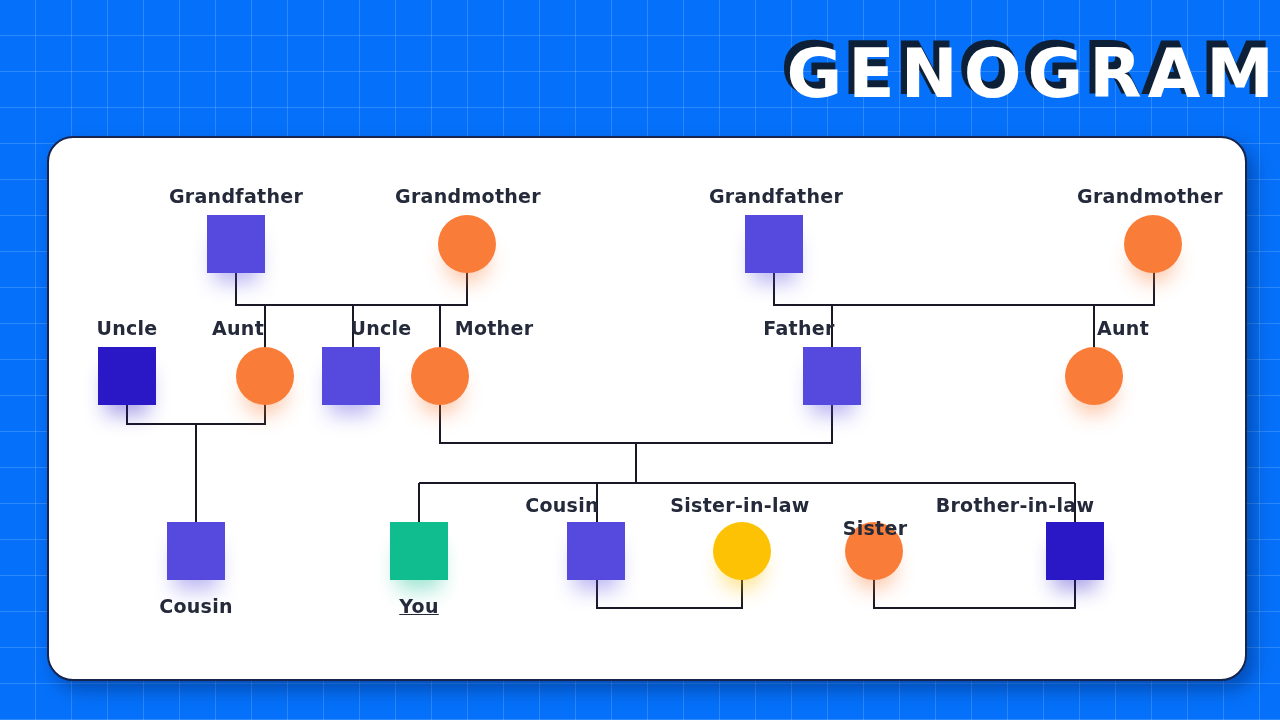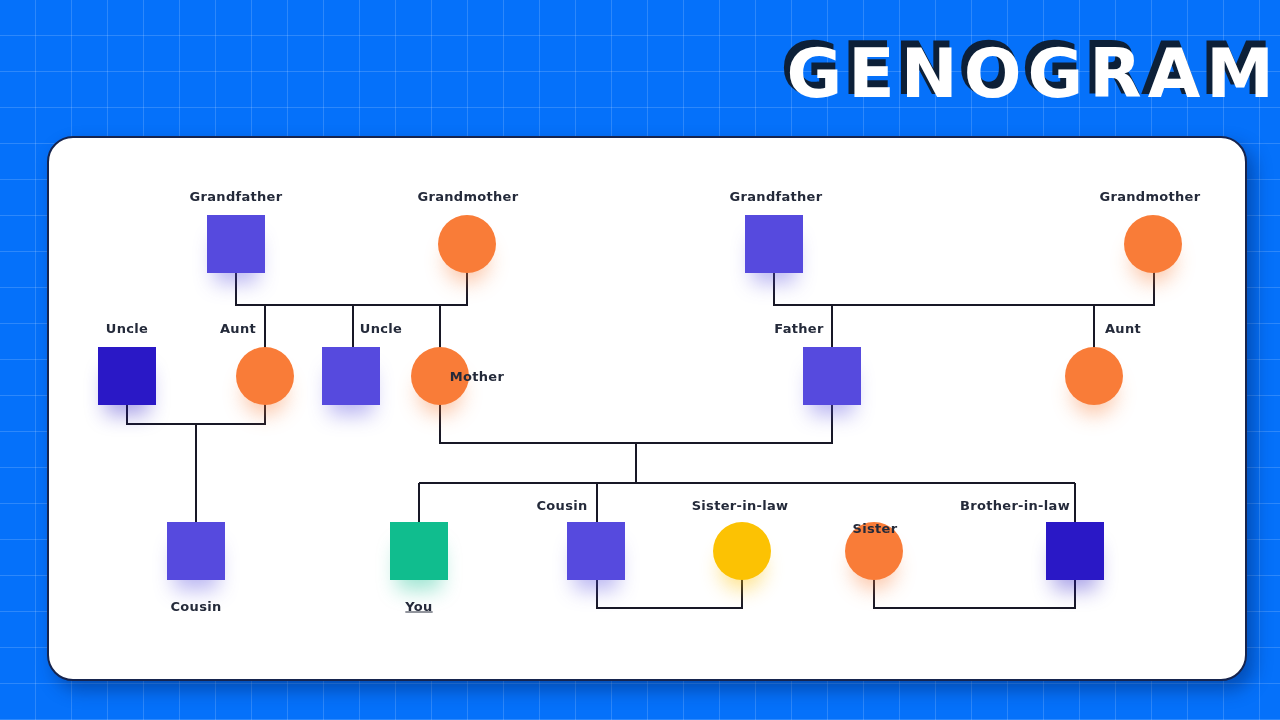--- a/index.html
+++ b/index.html
@@ -41,21 +41,21 @@
     box-shadow:7px 9px 18px rgba(3,34,96,0.45);
   }
 
   
   #wires{ position:absolute; left:0; top:0; width:1280px; height:720px; z-index:2; pointer-events:none; }
   #nodes{ position:absolute; left:0; top:0; width:1280px; height:720px; z-index:3; }
   .node{ position:absolute; width:58px; height:58px; }
   .node.circle{ border-radius:50%; }
   .node-label{
     position:absolute; transform:translate(-50%,-50%);
-    font-size:13px; font-weight:bold; letter-spacing:0.3px;
+    font-size:19px; font-weight:bold; letter-spacing:0.3px;
     color:var(--label_text); white-space:nowrap; z-index:4;
   }
 </style>
 </head>
 <body>
 
 <div class="title-wrap">
   <span class="title-layer title-back">GENOGRAM</span>
   <span class="title-layer title-front">GENOGRAM</span>
 </div>
@@ -103,21 +103,21 @@
     <div class="node-label" style="left: 776px; top: 196px;">Grandfather</div>
     <div class="node circle" style="left: 1124px; top: 215px; width: 58px; height: 58px; background: rgb(249, 124, 56); box-shadow: rgba(249, 124, 56, 0.42) 0px 17px 20px -7px;"></div>
     <div class="node-label" style="left: 1150px; top: 196px;">Grandmother</div>
     <div class="node square" style="left: 98px; top: 347px; width: 58px; height: 58px; background: rgb(42, 24, 198); box-shadow: rgba(42, 24, 198, 0.4) 0px 17px 20px -7px;"></div>
     <div class="node-label" style="left: 127px; top: 328px;">Uncle</div>
     <div class="node circle" style="left: 236px; top: 347px; width: 58px; height: 58px; background: rgb(249, 124, 56); box-shadow: rgba(249, 124, 56, 0.42) 0px 17px 20px -7px;"></div>
     <div class="node-label" style="left: 238px; top: 328px;">Aunt</div>
     <div class="node square" style="left: 322px; top: 347px; width: 58px; height: 58px; background: rgb(86, 74, 222); box-shadow: rgba(86, 74, 222, 0.4) 0px 17px 20px -7px;"></div>
     <div class="node-label" style="left: 381px; top: 328px;">Uncle</div>
     <div class="node circle" style="left: 411px; top: 347px; width: 58px; height: 58px; background: rgb(249, 124, 56); box-shadow: rgba(249, 124, 56, 0.42) 0px 17px 20px -7px;"></div>
-    <div class="node-label" style="left: 477px; top: 328px; margin-top: 48px;">Mother</div>
+    <div class="node-label" style="left: 494px; top: 328px;">Mother</div>
     <div class="node square" style="left: 803px; top: 347px; width: 58px; height: 58px; background: rgb(86, 74, 222); box-shadow: rgba(86, 74, 222, 0.4) 0px 17px 20px -7px;"></div>
     <div class="node-label" style="left: 799px; top: 328px;">Father</div>
     <div class="node circle" style="left: 1065px; top: 347px; width: 58px; height: 58px; background: rgb(249, 124, 56); box-shadow: rgba(249, 124, 56, 0.42) 0px 17px 20px -7px;"></div>
     <div class="node-label" style="left: 1123px; top: 328px;">Aunt</div>
     <div class="node square" style="left: 167px; top: 522px; width: 58px; height: 58px; background: rgb(86, 74, 222); box-shadow: rgba(86, 74, 222, 0.4) 0px 17px 20px -7px;"></div>
     <div class="node-label" style="left: 196px; top: 606px;">Cousin</div>
     <div class="node square" style="left: 390px; top: 522px; width: 58px; height: 58px; background: rgb(16, 189, 142); box-shadow: rgba(16, 189, 142, 0.4) 0px 17px 20px -7px;"></div>
     <div class="node-label" style="left: 419px; top: 606px; text-decoration: underline;">You</div>
     <div class="node square" style="left: 567px; top: 522px; width: 58px; height: 58px; background: rgb(86, 74, 222); box-shadow: rgba(86, 74, 222, 0.4) 0px 17px 20px -7px;"></div>
     <div class="node-label" style="left: 562px; top: 505px;">Cousin</div>

